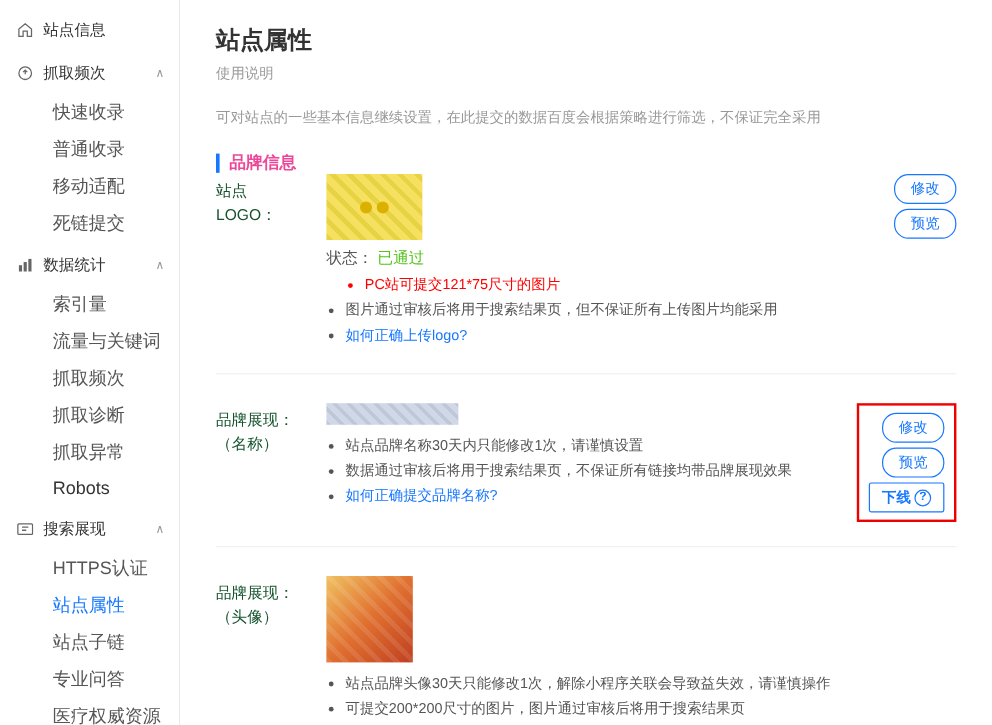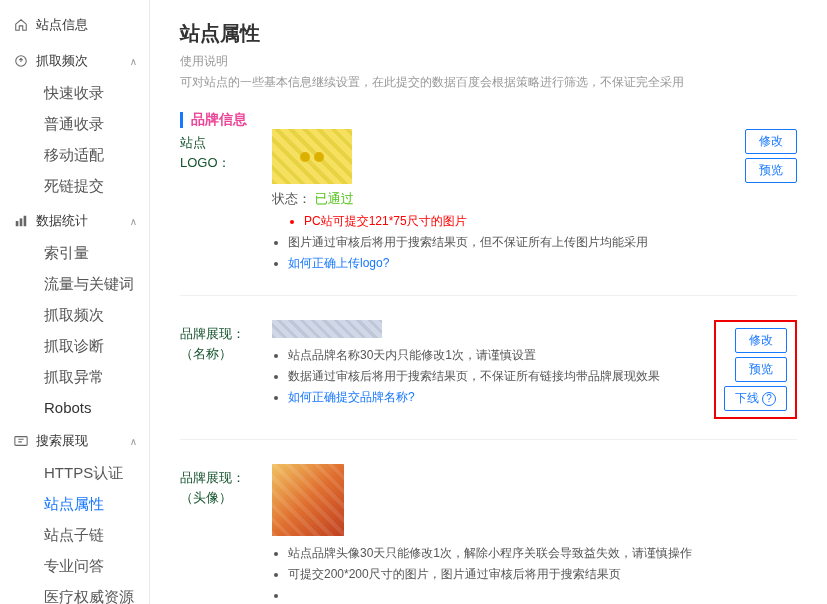--- a/index.html
+++ b/index.html
@@ -57,21 +57,21 @@
     }
     .page-title {
       font-size: 20px;
       font-weight: bold;
       color: #333;
       margin-bottom: 6px;
     }
     .usage-label {
       font-size: 12px;
       color: #999;
-      margin-bottom: 4px;
+      margin-bottom: 20px;
     }
     .usage-desc {
       font-size: 12px;
       color: #999;
       margin-bottom: 20px;
     }
     .section-title {
       display: flex;
       align-items: center;
       font-size: 14px;
@@ -212,39 +212,40 @@
     .info-list li.red { color: #f00; list-style-type: disc; margin-left: 16px; }
     .info-list li a, .link-blue { color: #1677ff; text-decoration: none; }
 
     .btn {
       padding: 3px 12px;
       border: 1px solid #1677ff;
       color: #1677ff;
       background: #fff;
       cursor: pointer;
       font-size: 12px;
-      border-radius: 2px;
+      border-radius: 12px;
       white-space: nowrap;
       display: inline-block;
       text-align: center;
       min-width: 52px;
     }
 
     .offline-btn {
       display: flex;
       align-items: center;
       gap: 3px;
       padding: 3px 10px;
       border: 1px solid #1677ff;
       color: #1677ff;
       background: #fff;
       cursor: pointer;
       font-size: 12px;
       border-radius: 2px;
       white-space: nowrap;
+      font-weight: bold;
     }
   </style>
 </head>
 <body>
 
 <div class="sidebar">
 
   <div class="sidebar-section">
     <div class="sidebar-header">
       <span class="icon-wrapper">

